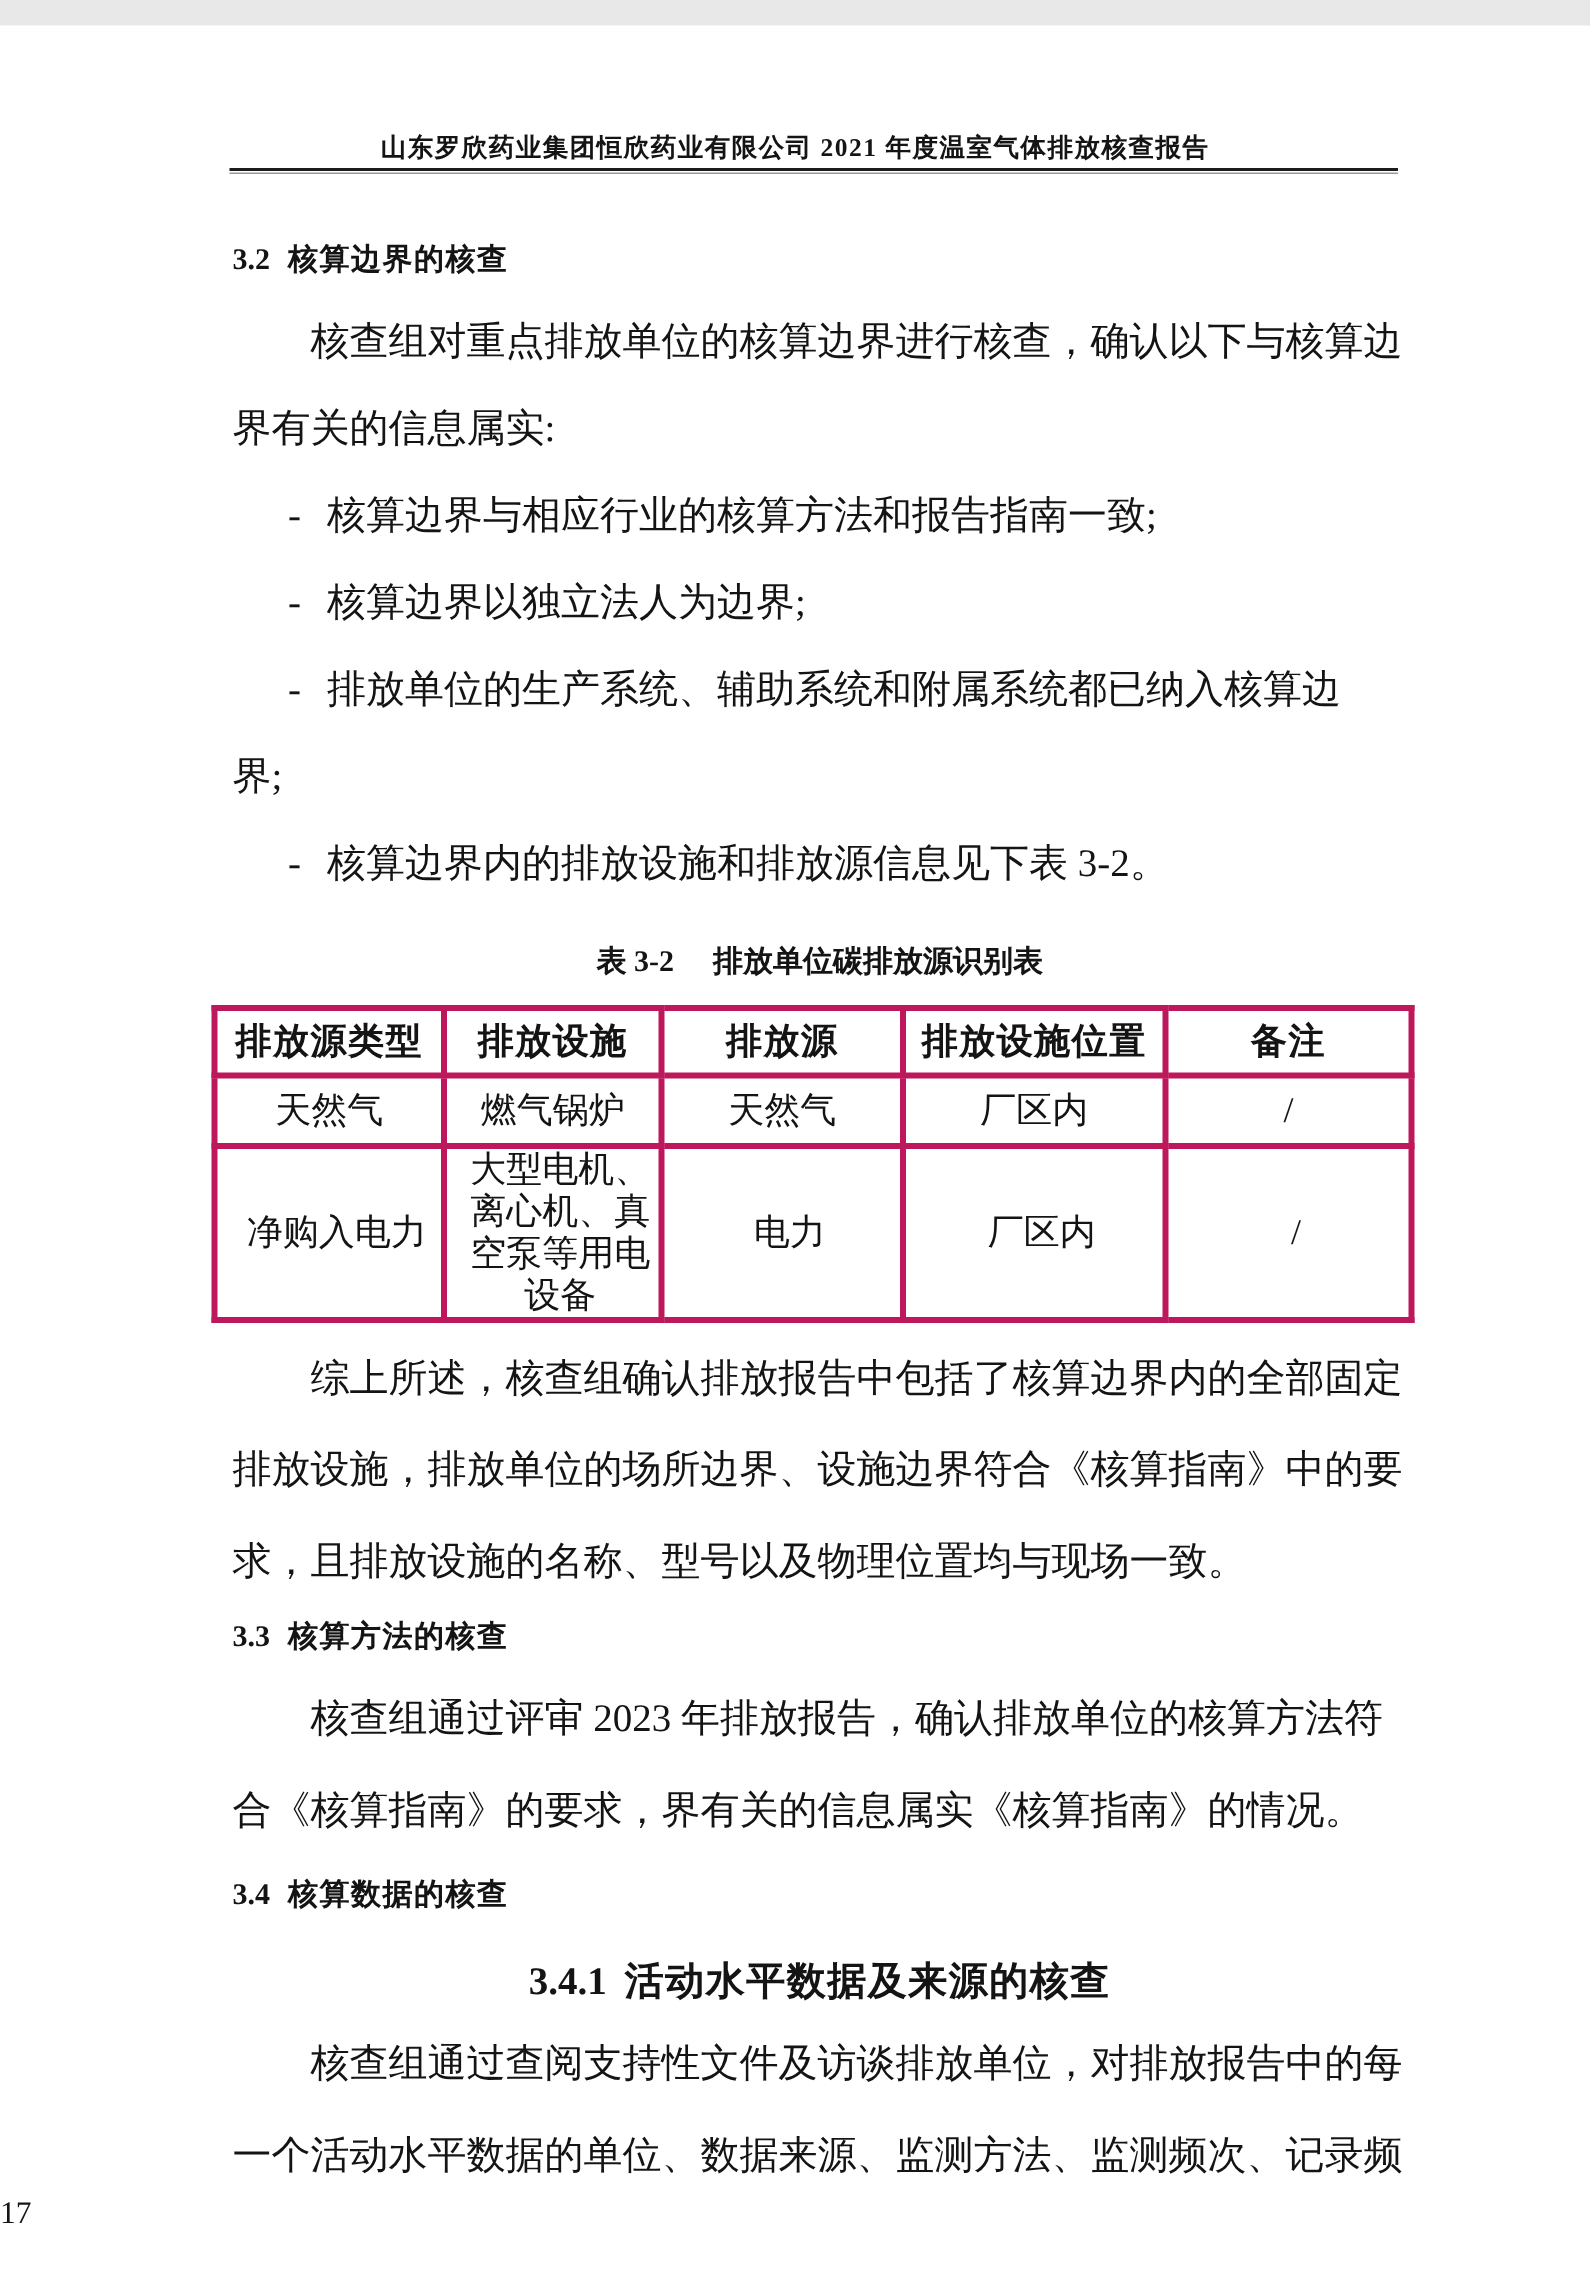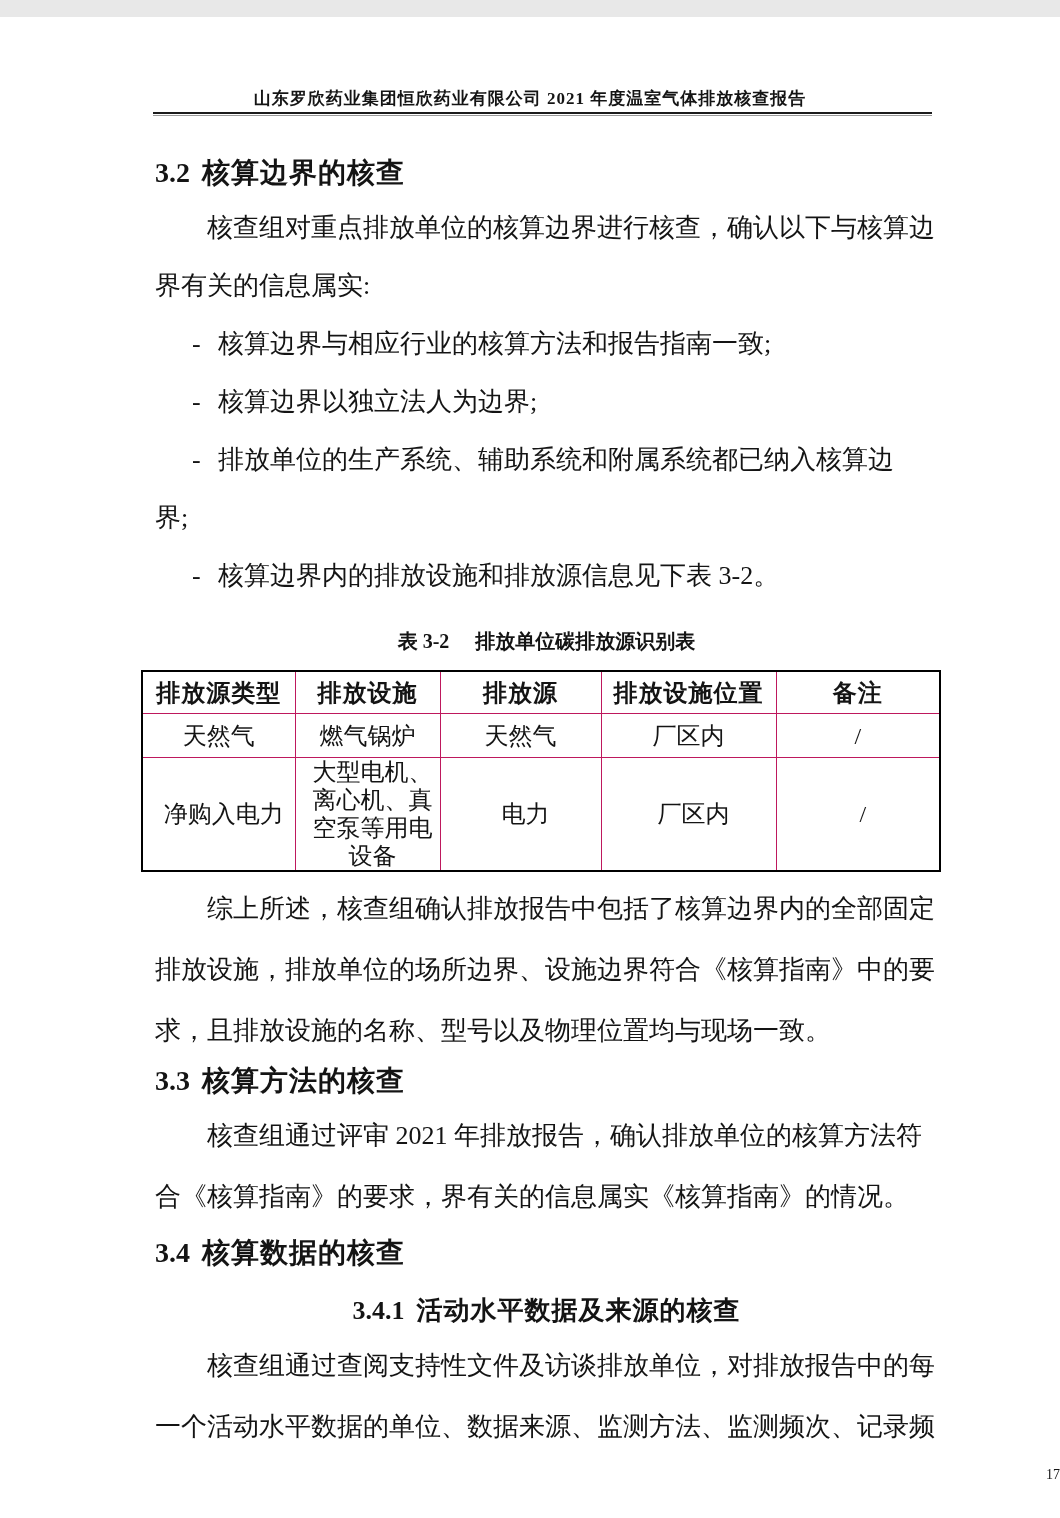--- a/index.html
+++ b/index.html
@@ -19,21 +19,21 @@
     letter-spacing:1px;
   }
   .header-rule{
     position:absolute;top:95px;left:153px;width:779px;
     height:1px;
     border-top:2px solid #1c1c1c;
     border-bottom:1px solid #9a9a9a;
   }
   .content{position:absolute;top:0;left:155px;width:783px;}
 
-  .heading{margin:0;font-weight:bold;font-size:28px;line-height:32px;}
+  .heading{margin:0;font-weight:bold;font-size:20px;line-height:32px;}
   .heading .hnum{font-family:"Liberation Serif","DejaVu Serif",serif;margin-right:12px;}
   .heading .htxt{font-family:"Liberation Sans","DejaVu Sans",sans-serif;letter-spacing:1px;}
   #h32{margin-top:140px;}
   #h33{margin-top:4px;}
   #h34{margin-top:10px;}
   #h341{margin-top:26px;font-size:26px;line-height:30px;text-align:center;}
 
   .line{font-size:26px;white-space:nowrap;}
   .l58{line-height:58px;}
   .l61{line-height:61px;}
@@ -52,36 +52,36 @@
   }
   .tcaption .hnum{margin-right:26px;}
 
   table.dtable{
     margin-top:13px;margin-left:-14px;
     width:798px;table-layout:fixed;
     border-collapse:collapse;
     border:2px solid #000;
   }
   .dtable th,.dtable td{
-    border:1px solid #be185d;
+    border:4px solid #be185d;
     text-align:center;vertical-align:middle;
     padding:0 4px;
     font-size:24px;line-height:28px;
   }
   .dtable th{
     height:41px;
     font-family:"Liberation Sans","DejaVu Sans",sans-serif;
     font-weight:bold;letter-spacing:1px;
   }
   .dtable tr.r1 td{height:43px;}
   .dtable tr.r2 td{height:86px;padding-left:14px;}
 
   .page-number{
     position:absolute;top:1448px;left:0;width:100%;
-    text-align:right;font-size:14px;line-height:20px;
+    text-align:left;font-size:21px;line-height:20px;
   }
 </style>
 </head>
 <body>
 
 <div class="page">
 
   <div class="page-header">山东罗欣药业集团恒欣药业有限公司 2021 年度温室气体排放核查报告</div>
   <div class="header-rule"></div>
 
@@ -136,21 +136,21 @@
 
     <div class="p2">
       <div class="line l61 indent">综上所述，核查组确认排放报告中包括了核算边界内的全部固定</div>
       <div class="line l61">排放设施，排放单位的场所边界、设施边界符合《核算指南》中的要</div>
       <div class="line l61">求，且排放设施的名称、型号以及物理位置均与现场一致。</div>
     </div>
 
     <h2 class="heading" id="h33"><span class="hnum">3.3</span><span class="htxt">核算方法的核查</span></h2>
 
     <div class="p3">
-      <div class="line l61 indent">核查组通过评审 2021 年排放报告，确认排放单位的核算方法符</div>
+      <div class="line l61 indent">核查组通过评审 2023 年排放报告，确认排放单位的核算方法符</div>
       <div class="line l61">合《核算指南》的要求，界有关的信息属实《核算指南》的情况。</div>
     </div>
 
     <h2 class="heading" id="h34"><span class="hnum">3.4</span><span class="htxt">核算数据的核查</span></h2>
 
     <h2 class="heading" id="h341"><span class="hnum">3.4.1</span><span class="htxt">活动水平数据及来源的核查</span></h2>
 
     <div class="p4">
       <div class="line l61 indent">核查组通过查阅支持性文件及访谈排放单位，对排放报告中的每</div>
       <div class="line l61">一个活动水平数据的单位、数据来源、监测方法、监测频次、记录频</div>

